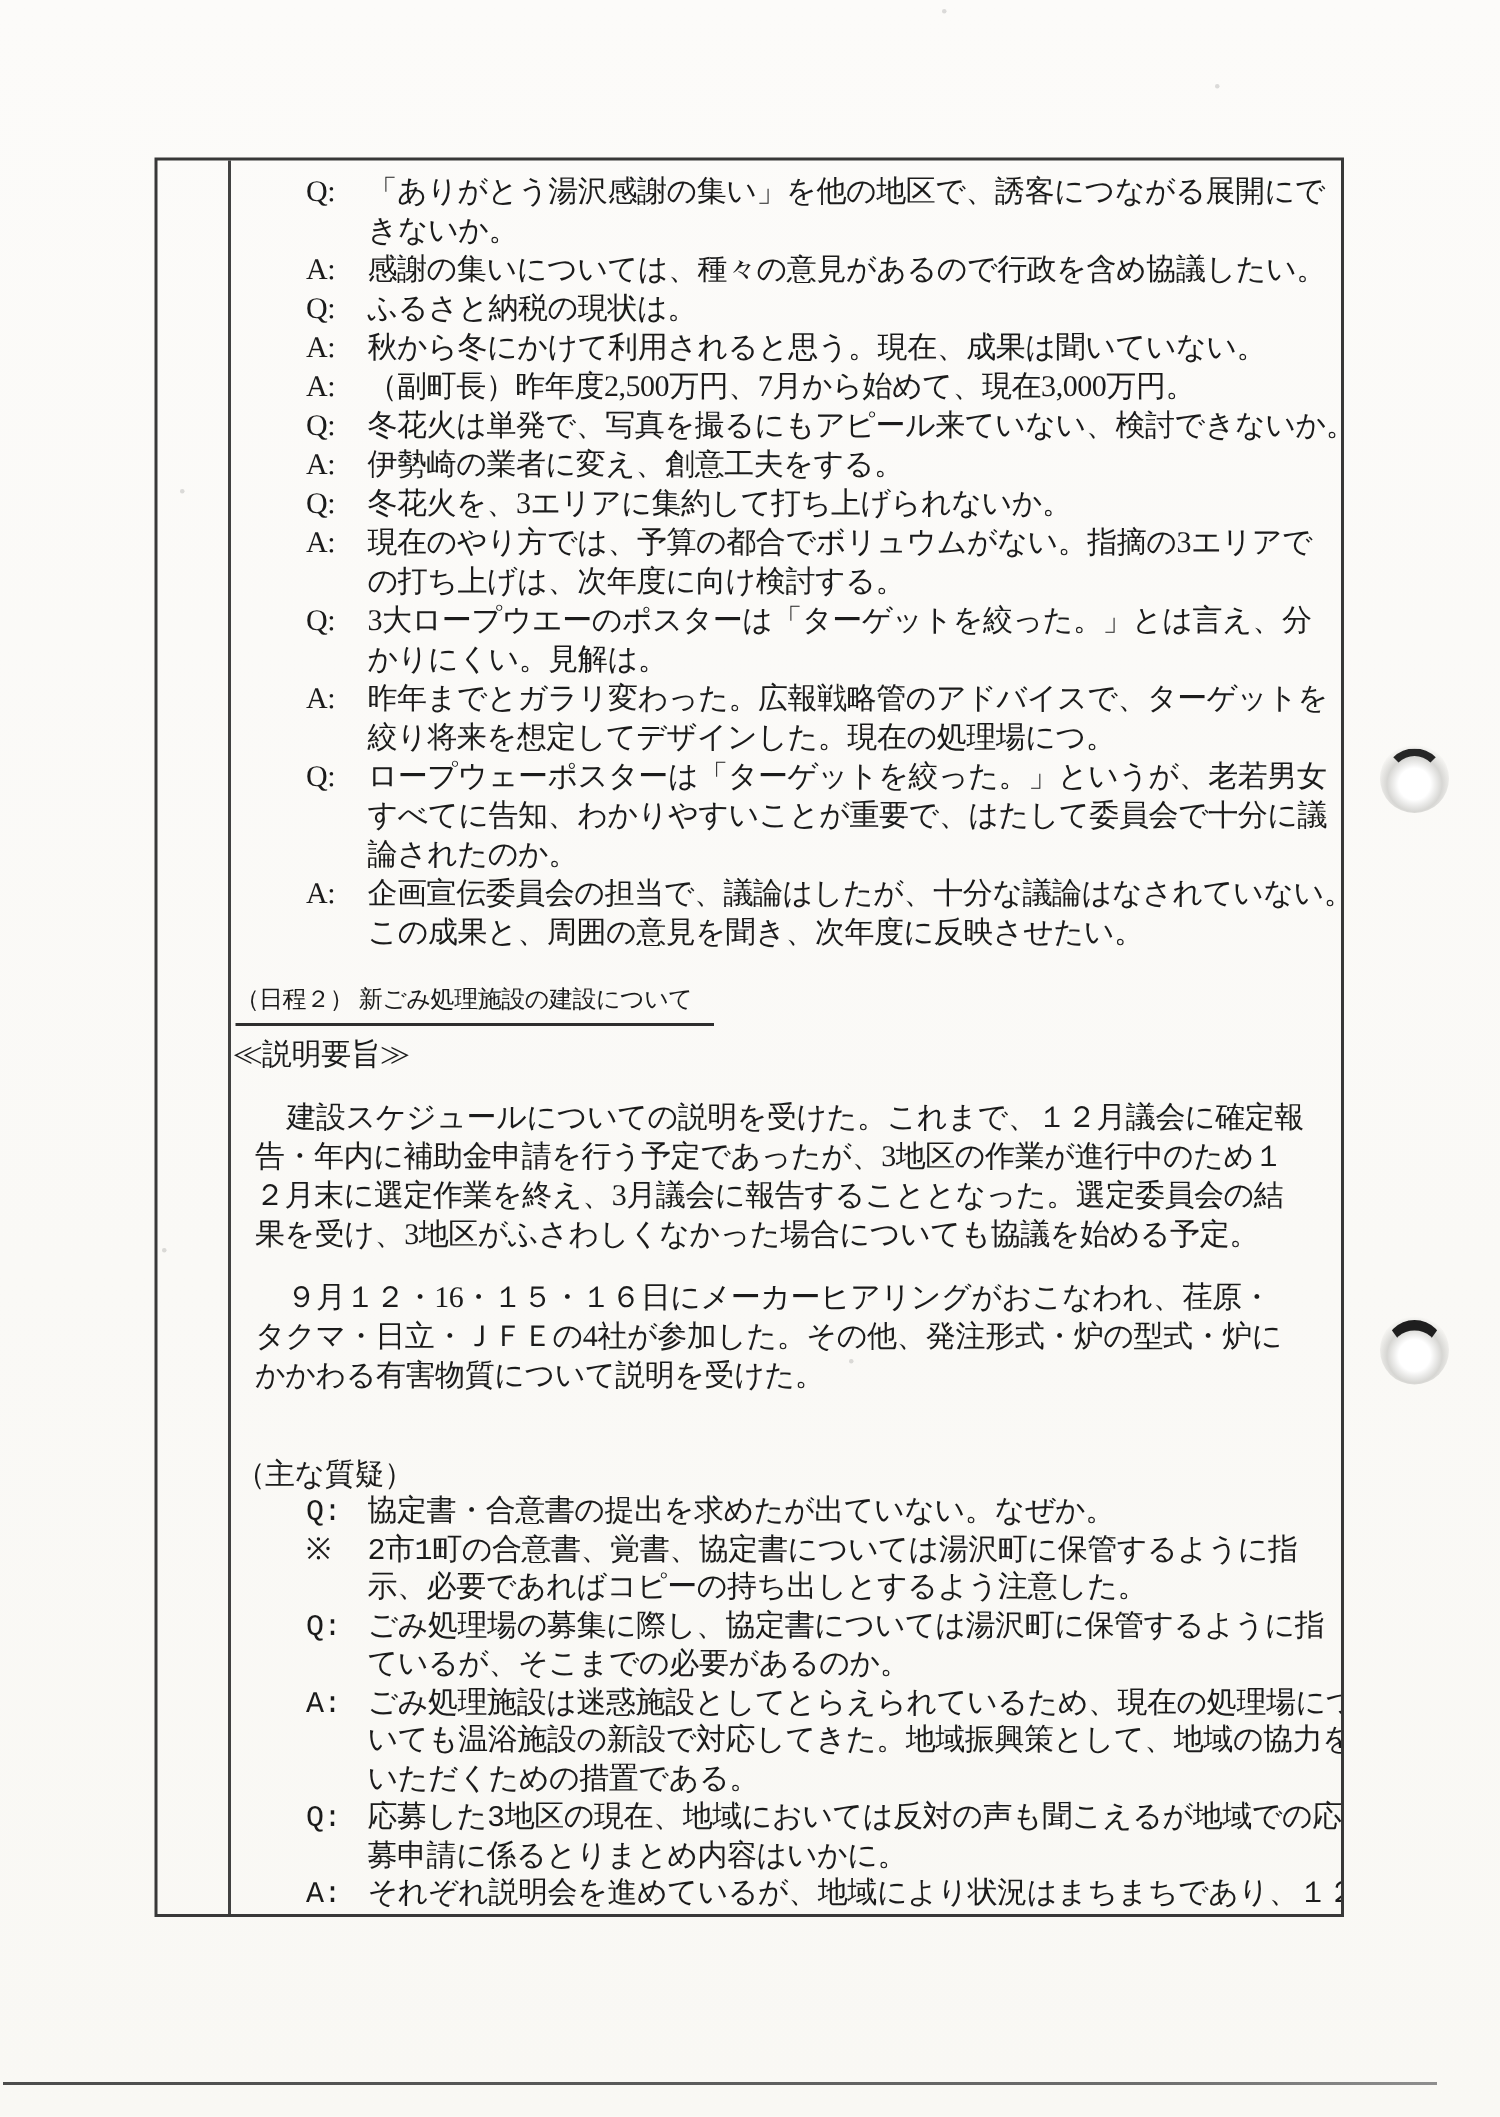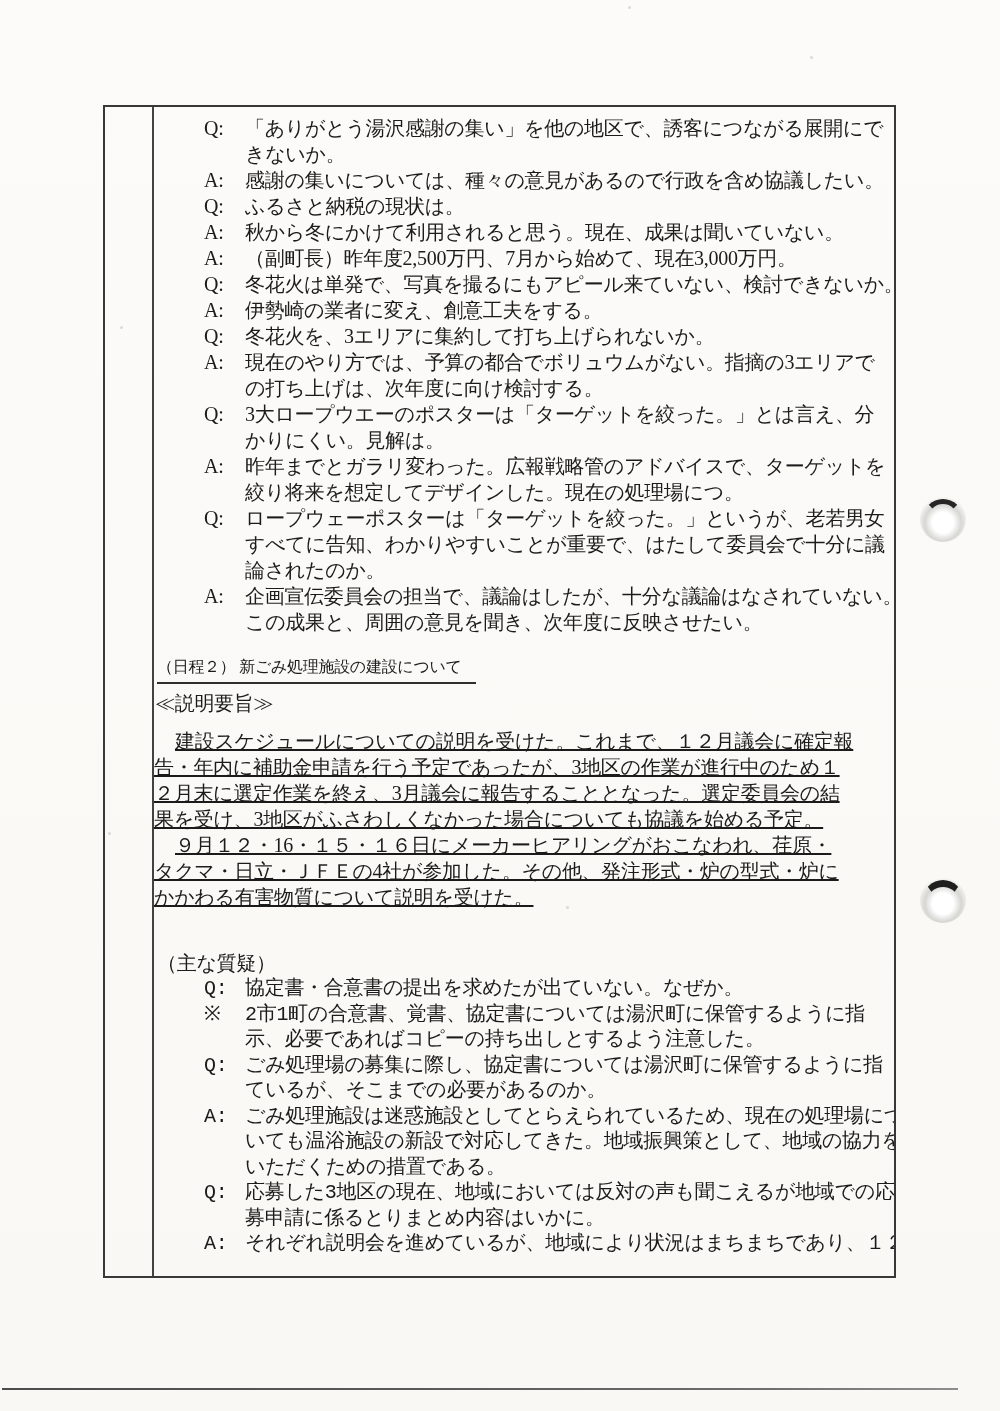--- a/index.html
+++ b/index.html
@@ -31,22 +31,22 @@
     white-space:pre;
   }
   
   .qa-list { margin:0; }
   .qa-item { margin:0; padding-left:91px; text-indent:-41px; white-space:pre; }
   .qa-label { display:inline-block; width:41px; text-indent:0; }
   .qa-list.compact .qa-item { line-height:25.5px;font-family:Liberation Mono, monospace; }
 
   .section-heading { margin:19px 0 0 3px; font-size:16px; font-weight:normal; line-height:26px; white-space:normal; }
   .heading-text { display:inline-block; border-bottom:2px solid #2e2e2e; padding:0 14px 2px 0; }
-  .subheading { margin:6px 0 12px 1px; }
-  .para { margin:0; text-indent:21px; white-space:pre;text-decoration:underline; }
+  .subheading { margin:6px 0 0 1px; }
+  .para { margin:16px; text-indent:21px; white-space:pre; }
   .group-label { margin:40px 0 0 3px; }
 
   
   .punch-hole { position:absolute; width:46px; height:46px; }
   .punch-hole .halo {
     position:absolute; inset:0; border-radius:50%;
     background:radial-gradient(circle at 50% 58%, #ffffff 30%, rgba(185,185,182,0.55) 52%, rgba(250,250,247,0) 74%);
   }
   .punch-hole .arc {
     position:absolute; inset:3px; border-radius:50%;

